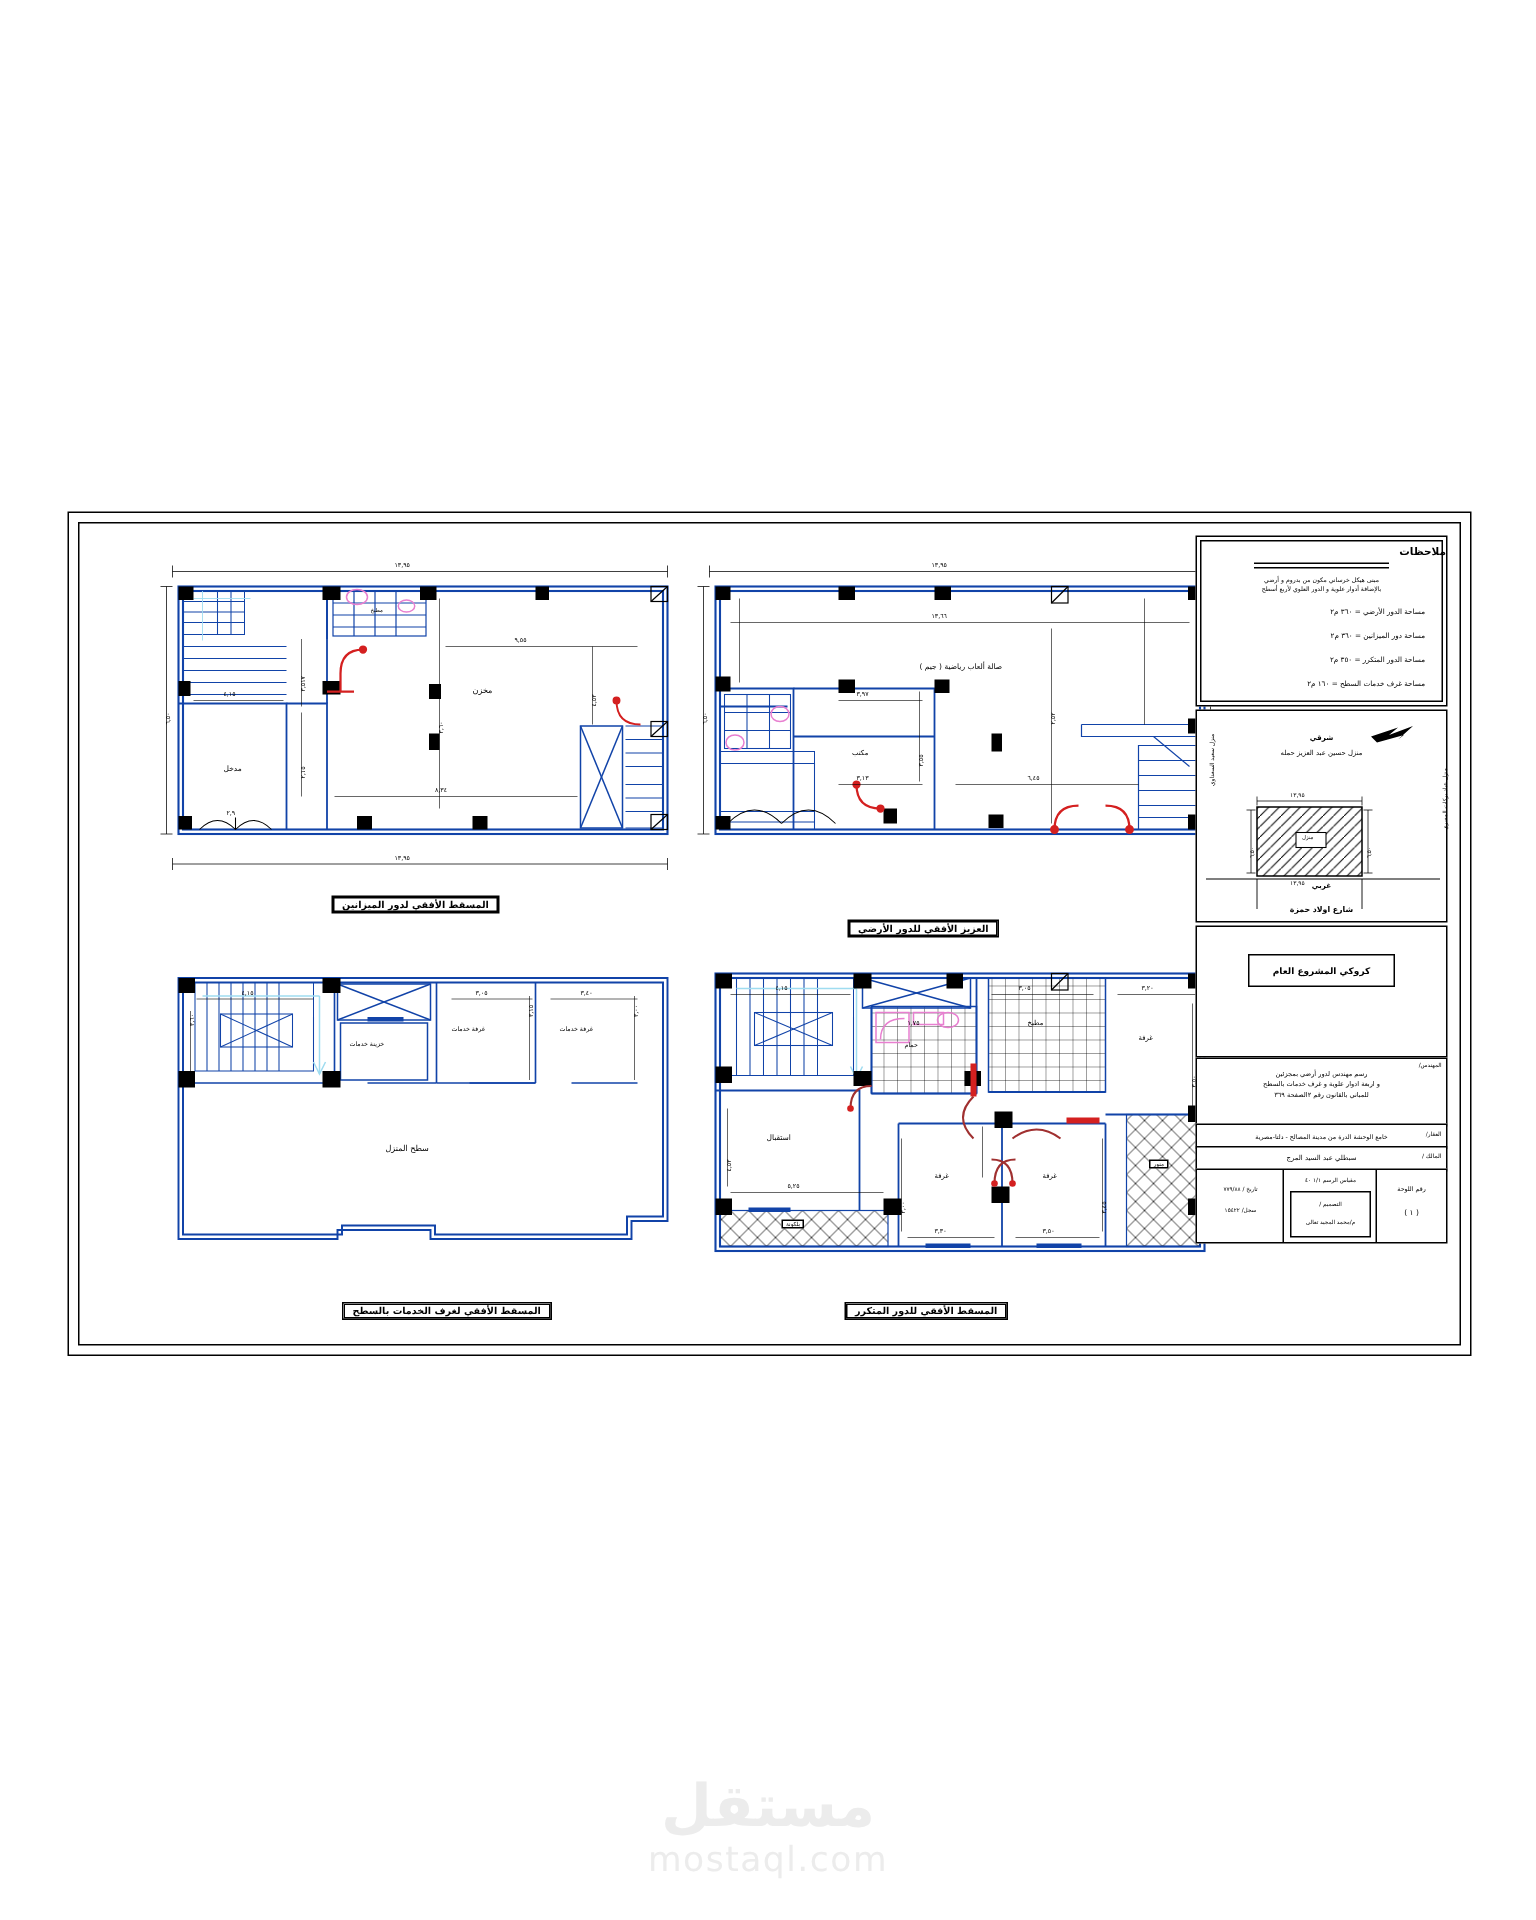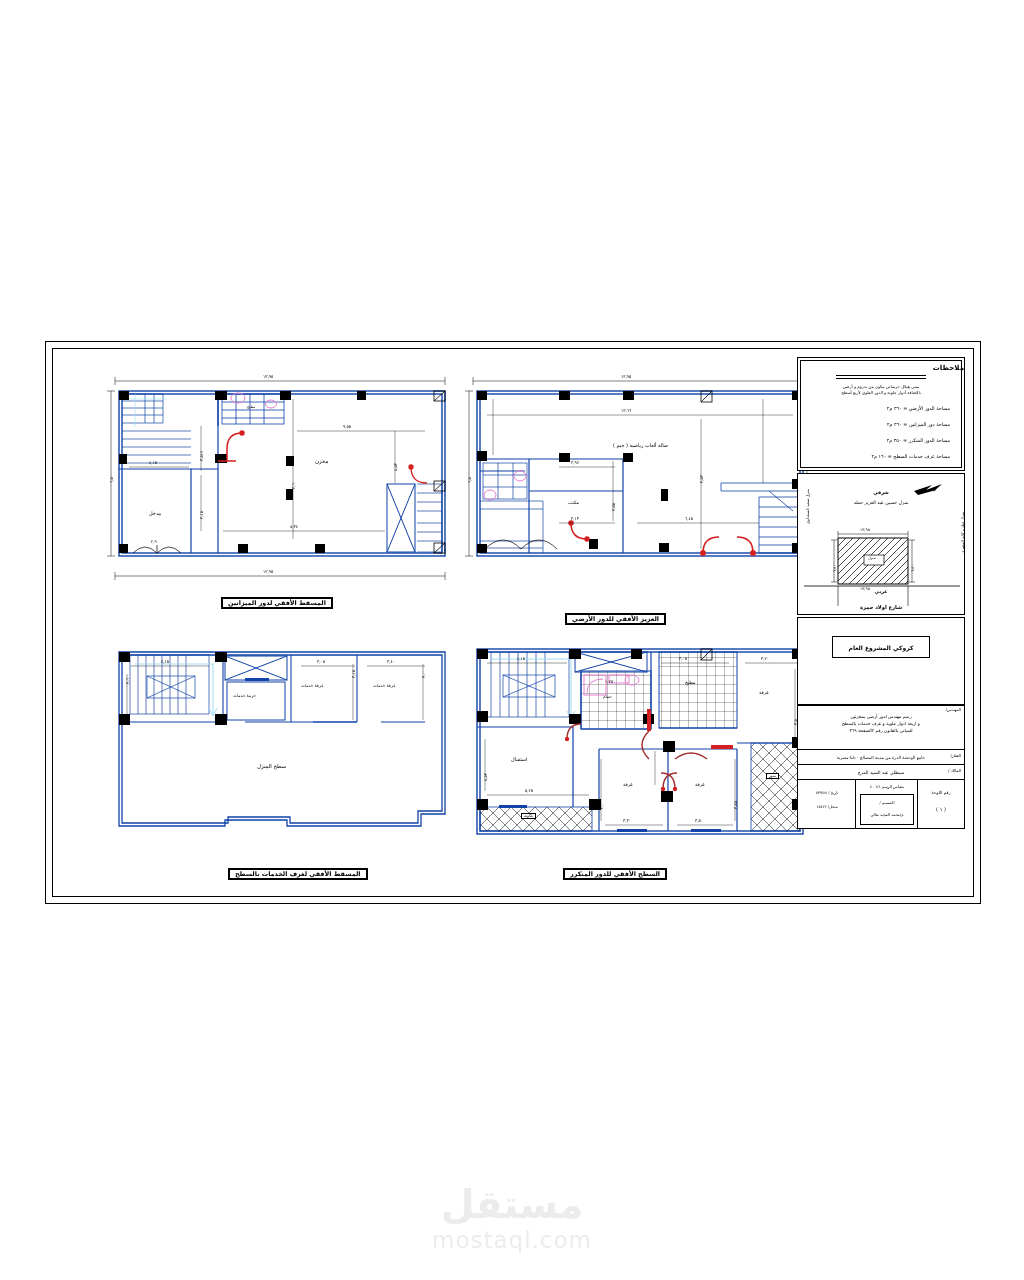--- a/index.html
+++ b/index.html
@@ -578,21 +578,21 @@
       <span class="dim" style="left:232px;top:179px;">٣,٥٠</span>
       <span class="vdim" style="left:20px;top:142px;">٤,٥٣</span>
       <span class="vdim" style="left:270px;top:170px;">٣,٤٥</span>
       <span class="vdim" style="left:136px;top:170px;">٣,٠٠</span>
       <span class="vdim" style="left:330px;top:86px;">٣,٥٠</span>
     </div>
 
     <div class="caption" style="left:168px;top:248px;">المسقط الأفقي لدور الميزانين</div>
     <div class="caption" style="left:512px;top:264px;">العزيز الأفقي للدور الأرضي</div>
     <div class="caption" style="left:148px;top:519px;margin-left:27px;">المسقط الأفقي لغرف الخدمات بالسطح</div>
-    <div class="caption" style="left:510px;top:519px;">السطح الأفقي للدور المتكرر</div>
+    <div class="caption" style="left:510px;top:519px;">المسقط الأفقي للدور المتكرر</div>
 
     <div id="rightcol">
 
       <div class="tbox" id="notes">
         <div class="tbox-inner"></div>
         <div class="hdr">ملاحظات</div>
         <div class="rule1"></div>
         <div class="rule2"></div>
         <div class="para">
           <span>مبنى هيكل خرساني مكون من بدروم و أرضي</span><br>

